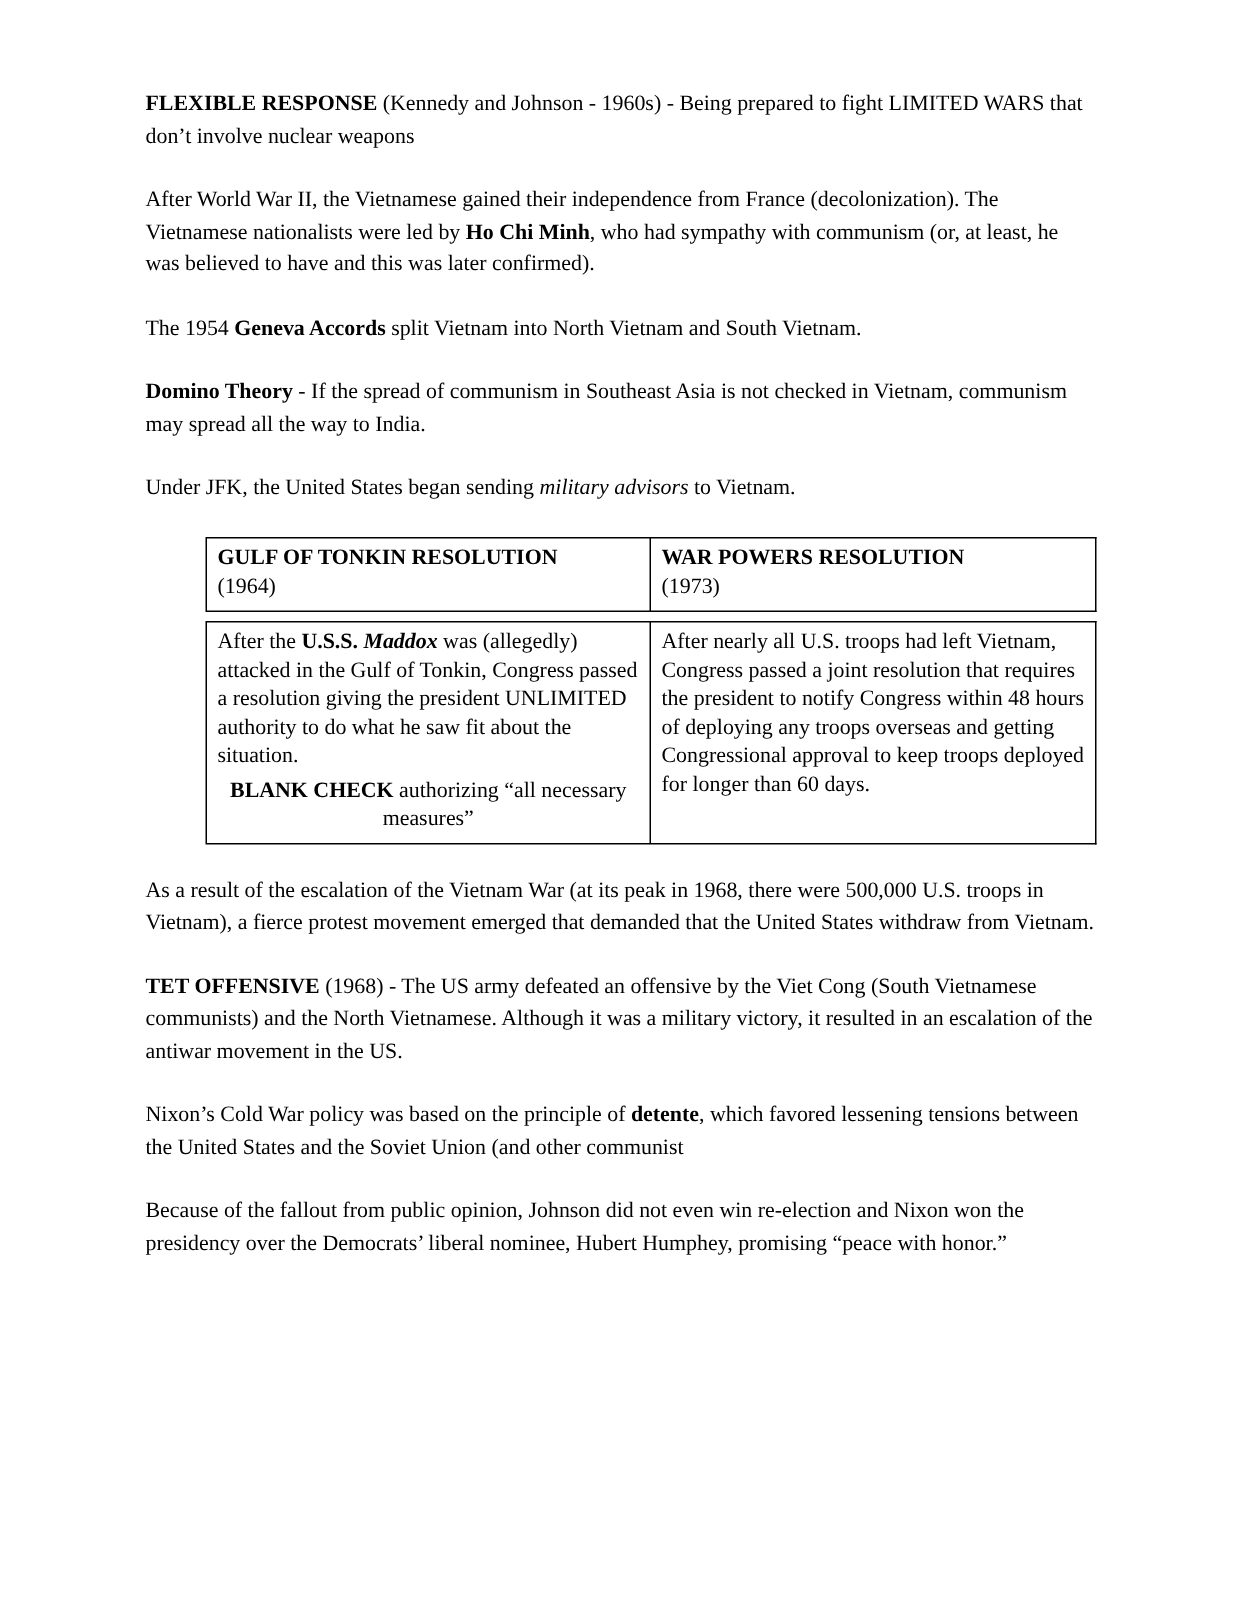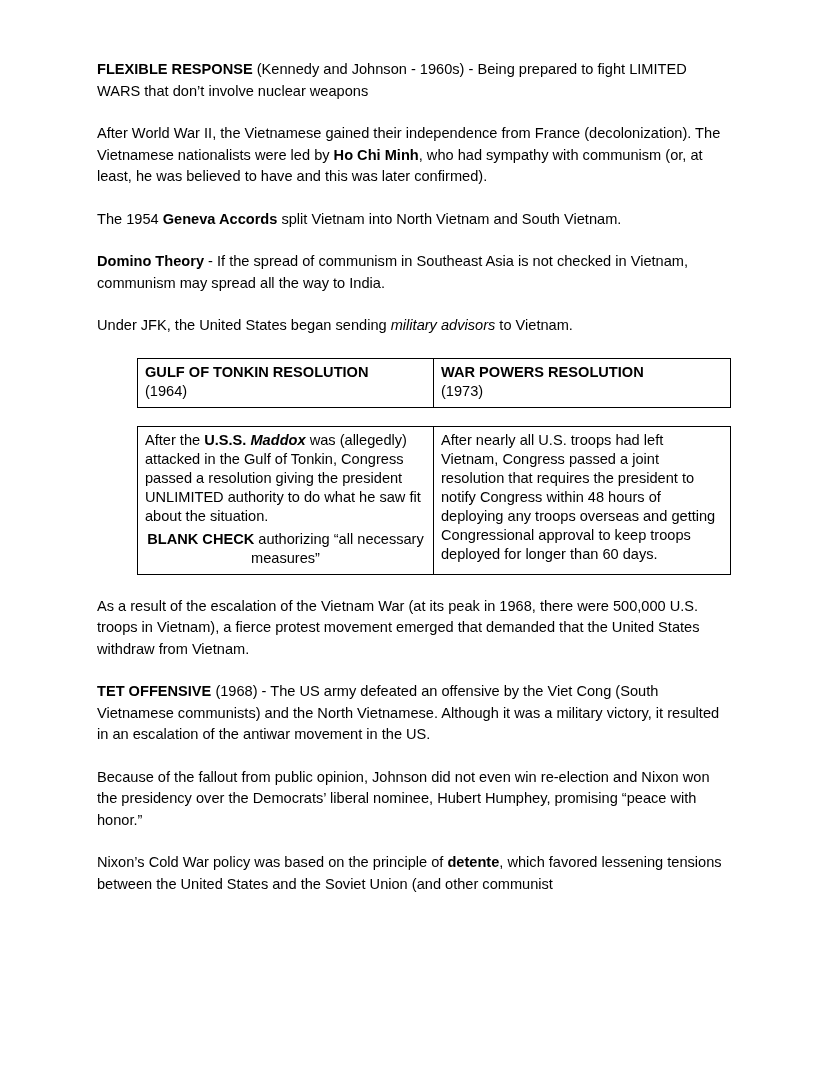--- a/index.html
+++ b/index.html
@@ -3,33 +3,33 @@
 <meta charset="utf-8">
 <style>
   * { box-sizing: border-box; }
   html, body { margin: 0; padding: 0; background: #ffffff; }
   .page {
     position: relative;
     width: 828px;
     height: 1071px;
     background: #ffffff;
     color: #000000;
-    font-family: Liberation Sans, sans-serif;
+    font-family: Liberation Serif, serif;
     font-size: 14.6px;
     line-height: 21.5px;
     padding: 59px 97px 0 97px;
     overflow: hidden;
   }
   .para { margin: 0 0 21px 0; }
   .b { font-weight: 700; }
   .i { font-style: italic; }
 
   .table { margin: 0 0 21px 0; padding-left: 40px; }
   .trow { display: flex; align-items: stretch; }
-  .trow + .trow { margin-top: 18px; }
+  .trow + .trow { margin-top: 6px; }
   .cell {
     width: 50%;
     border: 1.5px solid #000000;
     padding: 4px 7px 6px 7px;
     line-height: 19px;
   }
   .cell + .cell { border-left: 0; }
   .align-right { text-align: left; }
   .cellp { margin: 0; }
   .cellp + .cellp { margin-top: 4px; text-align: center; }
@@ -54,16 +54,16 @@
       <div class="cell">
         <p class="cellp"><span>After the </span><span class="b">U.S.S. </span><span class="b i">Maddox</span><span> was (allegedly) attacked in the Gulf of Tonkin, Congress passed a resolution giving the president UNLIMITED authority to do what he saw fit about the situation.</span></p>
         <p class="cellp"><span class="b">BLANK CHECK</span><span> authorizing “all necessary measures”</span></p>
       </div>
       <div class="cell"><span>After nearly all U.S. troops had left Vietnam, Congress passed a joint resolution that requires the president to notify Congress within 48 hours of deploying any troops overseas and getting Congressional approval to keep troops deployed for longer than 60 days.</span></div>
     </div>
   </div>
 
   <p class="para"><span>As a result of the escalation of the Vietnam War (at its peak in 1968, there were 500,000 U.S. troops in Vietnam), a fierce protest movement emerged that demanded that the United States withdraw from Vietnam.</span></p>
   <p class="para"><span class="b">TET OFFENSIVE</span><span> (1968) - The US army defeated an offensive by the Viet Cong (South Vietnamese communists) and the North Vietnamese. Although it was a military victory, it resulted in an escalation of the antiwar movement in the US.</span></p>
+  <p class="para"><span>Nixon’s Cold War policy was based on the principle of </span><span class="b">detente</span><span>, which favored lessening tensions between the United States and the Soviet Union (and other communist</span></p>
   <p class="para"><span>Because of the fallout from public opinion, Johnson did not even win re-election and Nixon won the presidency over the Democrats’ liberal nominee, Hubert Humphey, promising “peace with honor.”</span></p>
-  <p class="para"><span>Nixon’s Cold War policy was based on the principle of </span><span class="b">detente</span><span>, which favored lessening tensions between the United States and the Soviet Union (and other communist</span></p>
 
 </div>
 
 </body></html>

